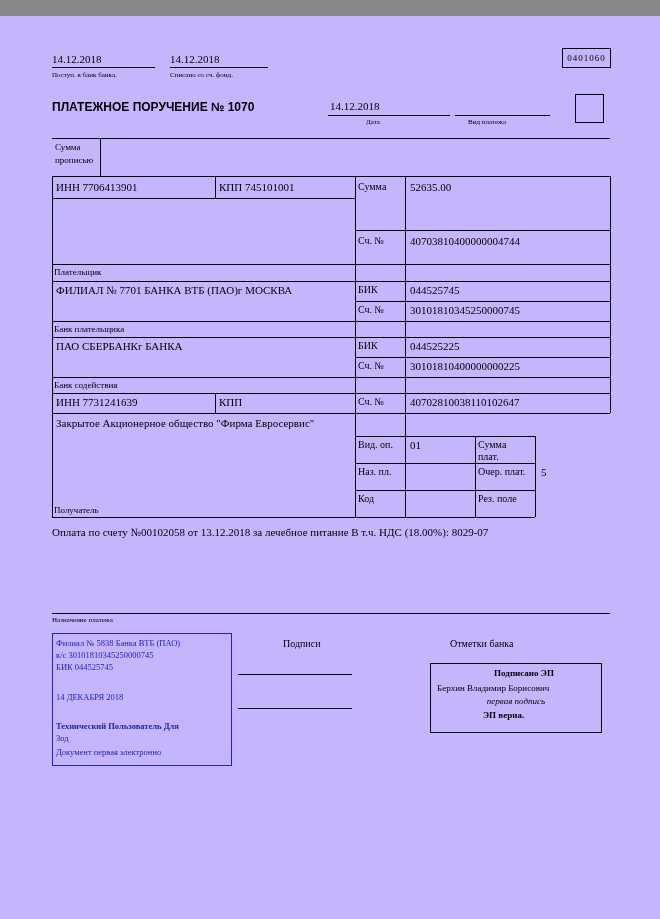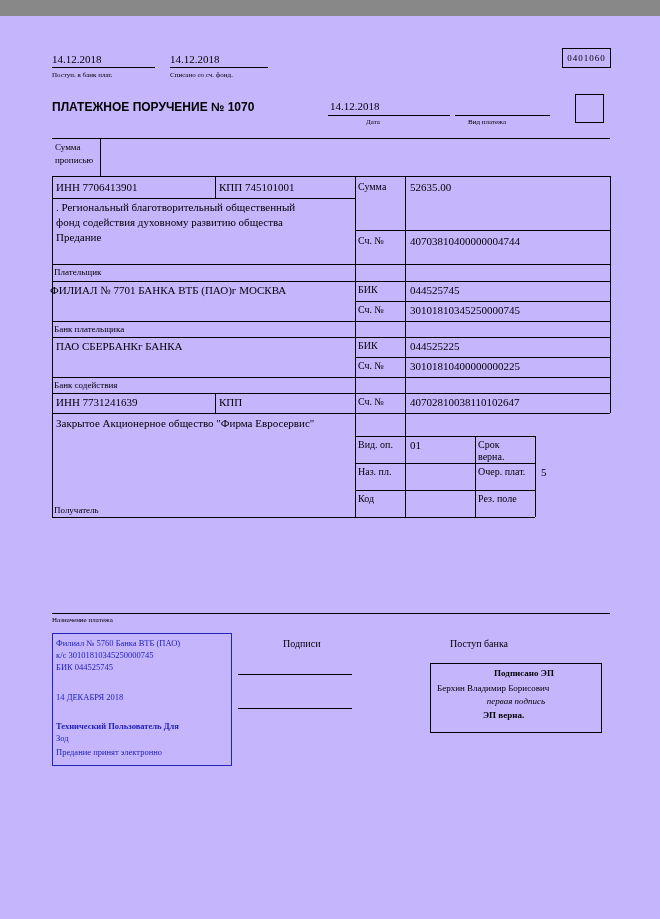--- a/index.html
+++ b/index.html
@@ -25,21 +25,21 @@
   .i{font-style:italic;}
   .ctr{text-align:center;white-space:normal;}
 </style>
 </head>
 <body>
 
 <div class="page">
 
   <div class="t" style="left:52px;top:37px;">14.12.2018</div>
   <div class="hl" style="left:52px;top:51px;width:103px;"></div>
-  <div class="lbl" style="left:52px;top:55px;">Поступ. в банк плат.</div>
+  <div class="lbl" style="left:52px;top:55px;">Поступ. в банк банка.</div>
 
   <div class="t" style="left:170px;top:37px;">14.12.2018</div>
   <div class="hl" style="left:170px;top:51px;width:98px;"></div>
   <div class="lbl" style="left:170px;top:55px;">Списано со сч. фонд.</div>
 
   <div class="box code-box" style="left:562px;top:32px;width:49px;height:20px;">0401060</div>
 
   <div class="title" style="left:52px;top:84px;">ПЛАТЕЖНОЕ ПОРУЧЕНИЕ № 1070</div>
   <div class="t" style="left:330px;top:84px;">14.12.2018</div>
   <div class="hl" style="left:328px;top:99px;width:122px;"></div>
@@ -77,26 +77,25 @@
   <div class="hl" style="left:355px;top:420px;width:180px;"></div>
   <div class="hl" style="left:355px;top:447px;width:180px;"></div>
   <div class="hl" style="left:355px;top:474px;width:180px;"></div>
   <div class="hl" style="left:52px;top:501px;width:483px;"></div>
 
   <div class="t" style="left:56px;top:165px;">ИНН 7706413901</div>
   <div class="t" style="left:219px;top:165px;">КПП 745101001</div>
   <div class="cell-lbl" style="left:358px;top:165px;">Сумма</div>
   <div class="t" style="left:410px;top:165px;">52635.00</div>
 
-  <div class="t wrap" style="left:56px;top:184px;width:245px;">. Региональный благотворительный общественный фонд содействия духовному развитию общества Предание</div>
   <div class="cell-lbl" style="left:358px;top:219px;">Сч. №</div>
   <div class="t" style="left:410px;top:219px;">40703810400000004744</div>
   <div class="sec" style="left:54px;top:251px;">Плательщик</div>
 
-  <div class="t" style="left:50px;top:268px;">ФИЛИАЛ № 7701 БАНКА ВТБ (ПАО)г МОСКВА</div>
+  <div class="t" style="left:56px;top:268px;">ФИЛИАЛ № 7701 БАНКА ВТБ (ПАО)г МОСКВА</div>
   <div class="cell-lbl" style="left:358px;top:268px;">БИК</div>
   <div class="t" style="left:410px;top:268px;">044525745</div>
   <div class="cell-lbl" style="left:358px;top:288px;">Сч. №</div>
   <div class="t" style="left:410px;top:288px;">30101810345250000745</div>
   <div class="sec" style="left:54px;top:308px;">Банк плательщика</div>
 
   <div class="t" style="left:56px;top:324px;">ПАО СБЕРБАНКг БАНКА</div>
   <div class="cell-lbl" style="left:358px;top:324px;">БИК</div>
   <div class="t" style="left:410px;top:324px;">044525225</div>
   <div class="cell-lbl" style="left:358px;top:344px;">Сч. №</div>
@@ -104,42 +103,43 @@
   <div class="sec" style="left:54px;top:364px;">Банк содействия</div>
 
   <div class="t" style="left:56px;top:380px;">ИНН 7731241639</div>
   <div class="t" style="left:219px;top:380px;">КПП</div>
   <div class="cell-lbl" style="left:358px;top:380px;">Сч. №</div>
   <div class="t" style="left:410px;top:380px;">40702810038110102647</div>
   <div class="t" style="left:56px;top:401px;">Закрытое Акционерное общество "Фирма Евросервис"</div>
 
   <div class="cell-lbl" style="left:358px;top:423px;">Вид. оп.</div>
   <div class="t" style="left:410px;top:423px;">01</div>
-  <div class="cell-lbl wrap" style="left:478px;top:423px;width:50px;">Срок верна.</div>
+  <div class="cell-lbl wrap" style="left:478px;top:423px;width:50px;">Сумма плат.</div>
   <div class="cell-lbl" style="left:358px;top:450px;">Наз. пл.</div>
   <div class="cell-lbl wrap" style="left:478px;top:450px;width:50px;">Очер. плат.</div>
   <div class="t" style="left:541px;top:450px;">5</div>
   <div class="cell-lbl" style="left:358px;top:477px;">Код</div>
   <div class="cell-lbl" style="left:478px;top:477px;">Рез. поле</div>
   <div class="sec" style="left:54px;top:489px;">Получатель</div>
 
+  <div class="t" style="left:52px;top:510px;">Оплата по счету №00102058 от 13.12.2018 за лечебное питание В т.ч. НДС (18.00%): 8029-07</div>
   <div class="hl" style="left:52px;top:597px;width:558px;"></div>
   <div class="lbl" style="left:52px;top:600px;">Назначение платежа</div>
 
   <div class="blue-box" style="left:52px;top:617px;width:180px;height:133px;"></div>
-  <div class="blue-t" style="left:56px;top:622px;">Филиал № 5760 Банка ВТБ (ПАО)</div>
+  <div class="blue-t" style="left:56px;top:622px;">Филиал № 5838 Банка ВТБ (ПАО)</div>
   <div class="blue-t" style="left:56px;top:634px;">к/с 30101810345250000745</div>
   <div class="blue-t" style="left:56px;top:646px;">БИК 044525745</div>
   <div class="blue-t" style="left:56px;top:676px;">14 ДЕКАБРЯ 2018</div>
   <div class="blue-t" style="left:56px;top:705px;font-weight:bold;">Технический Пользователь Для</div>
   <div class="blue-t" style="left:56px;top:717px;">Зод</div>
-  <div class="blue-t" style="left:56px;top:731px;">Предание принят электронно</div>
+  <div class="blue-t" style="left:56px;top:731px;">Документ первая электронно</div>
 
   <div class="t" style="left:283px;top:621px;font-size:10px;text-align:center;">Подписи</div>
-  <div class="t" style="left:450px;top:621px;font-size:10px;">Поступ банка</div>
+  <div class="t" style="left:450px;top:621px;font-size:10px;">Отметки банка</div>
   <div class="hl" style="left:238px;top:658px;width:114px;"></div>
   <div class="hl" style="left:238px;top:692px;width:114px;"></div>
 
   <div class="box" style="left:430px;top:647px;width:172px;height:70px;"></div>
   <div class="stamp-t b ctr" style="left:430px;top:652px;width:188px;">Подписано ЭП</div>
   <div class="stamp-t" style="left:437px;top:667px;">Берхин Владимир Борисович</div>
   <div class="stamp-t i ctr" style="left:430px;top:680px;width:172px;">первая подпись</div>
   <div class="stamp-t b" style="left:483px;top:694px;">ЭП верна.</div>
 
 </div>

